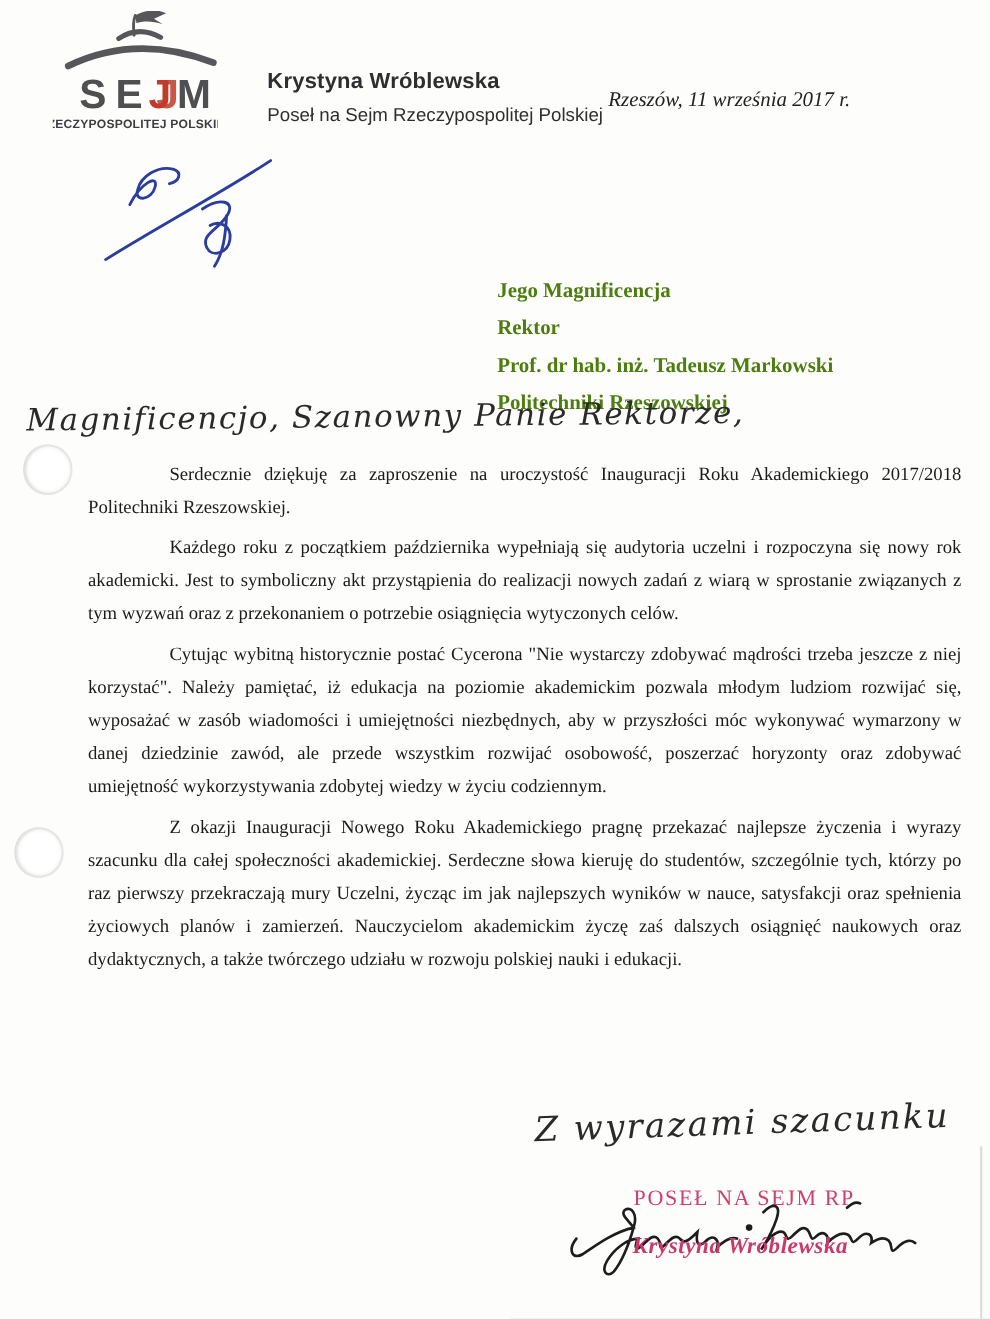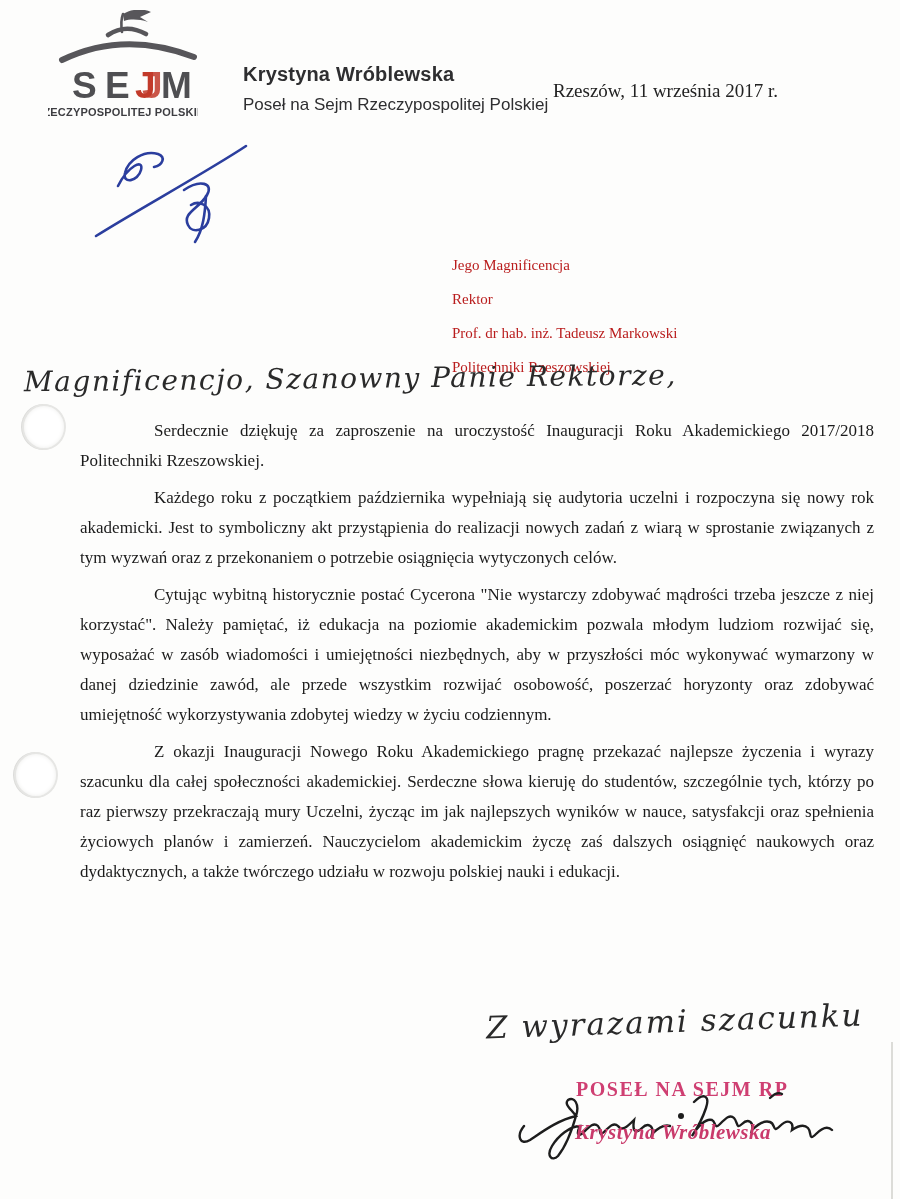--- a/index.html
+++ b/index.html
@@ -6,44 +6,44 @@
   .page{
     position:relative;width:900px;height:1199px;margin:0 auto;
     background:#fdfdfc;overflow:hidden;
     font-family:"Liberation Serif",serif;color:#1c1c1c;
   }
   
   .logo{position:absolute;left:48px;top:10px;width:150px;height:110px;}
   .sender{position:absolute;left:243px;top:63px;font-family:"Liberation Sans",sans-serif;color:#2e2e30;}
   .sender-name{font-size:20px;font-weight:bold;letter-spacing:.2px;}
   .sender-title{font-size:17px;margin-top:9px;}
-  .dateline{position:absolute;left:553px;top:80px;font-size:19px;color:#222;}
+  .dateline{position:absolute;left:553px;top:80px;font-size:19px;color:#222;font-style:italic;}
   
   .paraph{position:absolute;left:88px;top:136px;width:170px;height:112px;}
   .salutation{
     position:absolute;left:24px;top:362px;width:640px;
     font-family:"DejaVu Serif",serif;font-style:italic;
     font-size:28px;letter-spacing:1.5px;color:#2a2a2a;
     transform:rotate(-.6deg);white-space:nowrap;
   }
   .valediction{
     position:absolute;left:486px;top:1003px;
     font-family:"DejaVu Serif",serif;font-style:italic;
     font-size:31px;letter-spacing:2px;color:#2a2a2a;
     transform:rotate(-2deg);white-space:nowrap;
   }
   
-  .recipient{position:absolute;left:452px;top:248px;font-weight:normal;font-size:15px;line-height:34px;color:#b91c1c;}
+  .recipient{position:absolute;left:452px;top:248px;font-weight:bold;font-size:19px;line-height:34px;color:#4d7c0f;}
   
   .body{position:absolute;left:80px;top:416px;width:794px;font-size:17px;line-height:30px;text-align:justify;color:#1b1b1b;}
   .body p{margin:0 0 7px 0;text-indent:74px;}
   
   .stamp-title{
     position:absolute;left:576px;top:1078px;
-    font-size:20px;font-weight:bold;letter-spacing:1.5px;
+    font-size:20px;font-weight:normal;letter-spacing:1.5px;
     color:#cf3f72;white-space:nowrap;
   }
   .stamp-name{
     position:absolute;left:575px;top:1120px;
     font-size:21px;font-weight:bold;font-style:italic;letter-spacing:.5px;
     color:#c93a6b;white-space:nowrap;
   }
   .signature{position:absolute;left:518px;top:1082px;width:322px;height:78px;}
   
   .hole{position:absolute;width:40px;height:42px;border-radius:50%;

